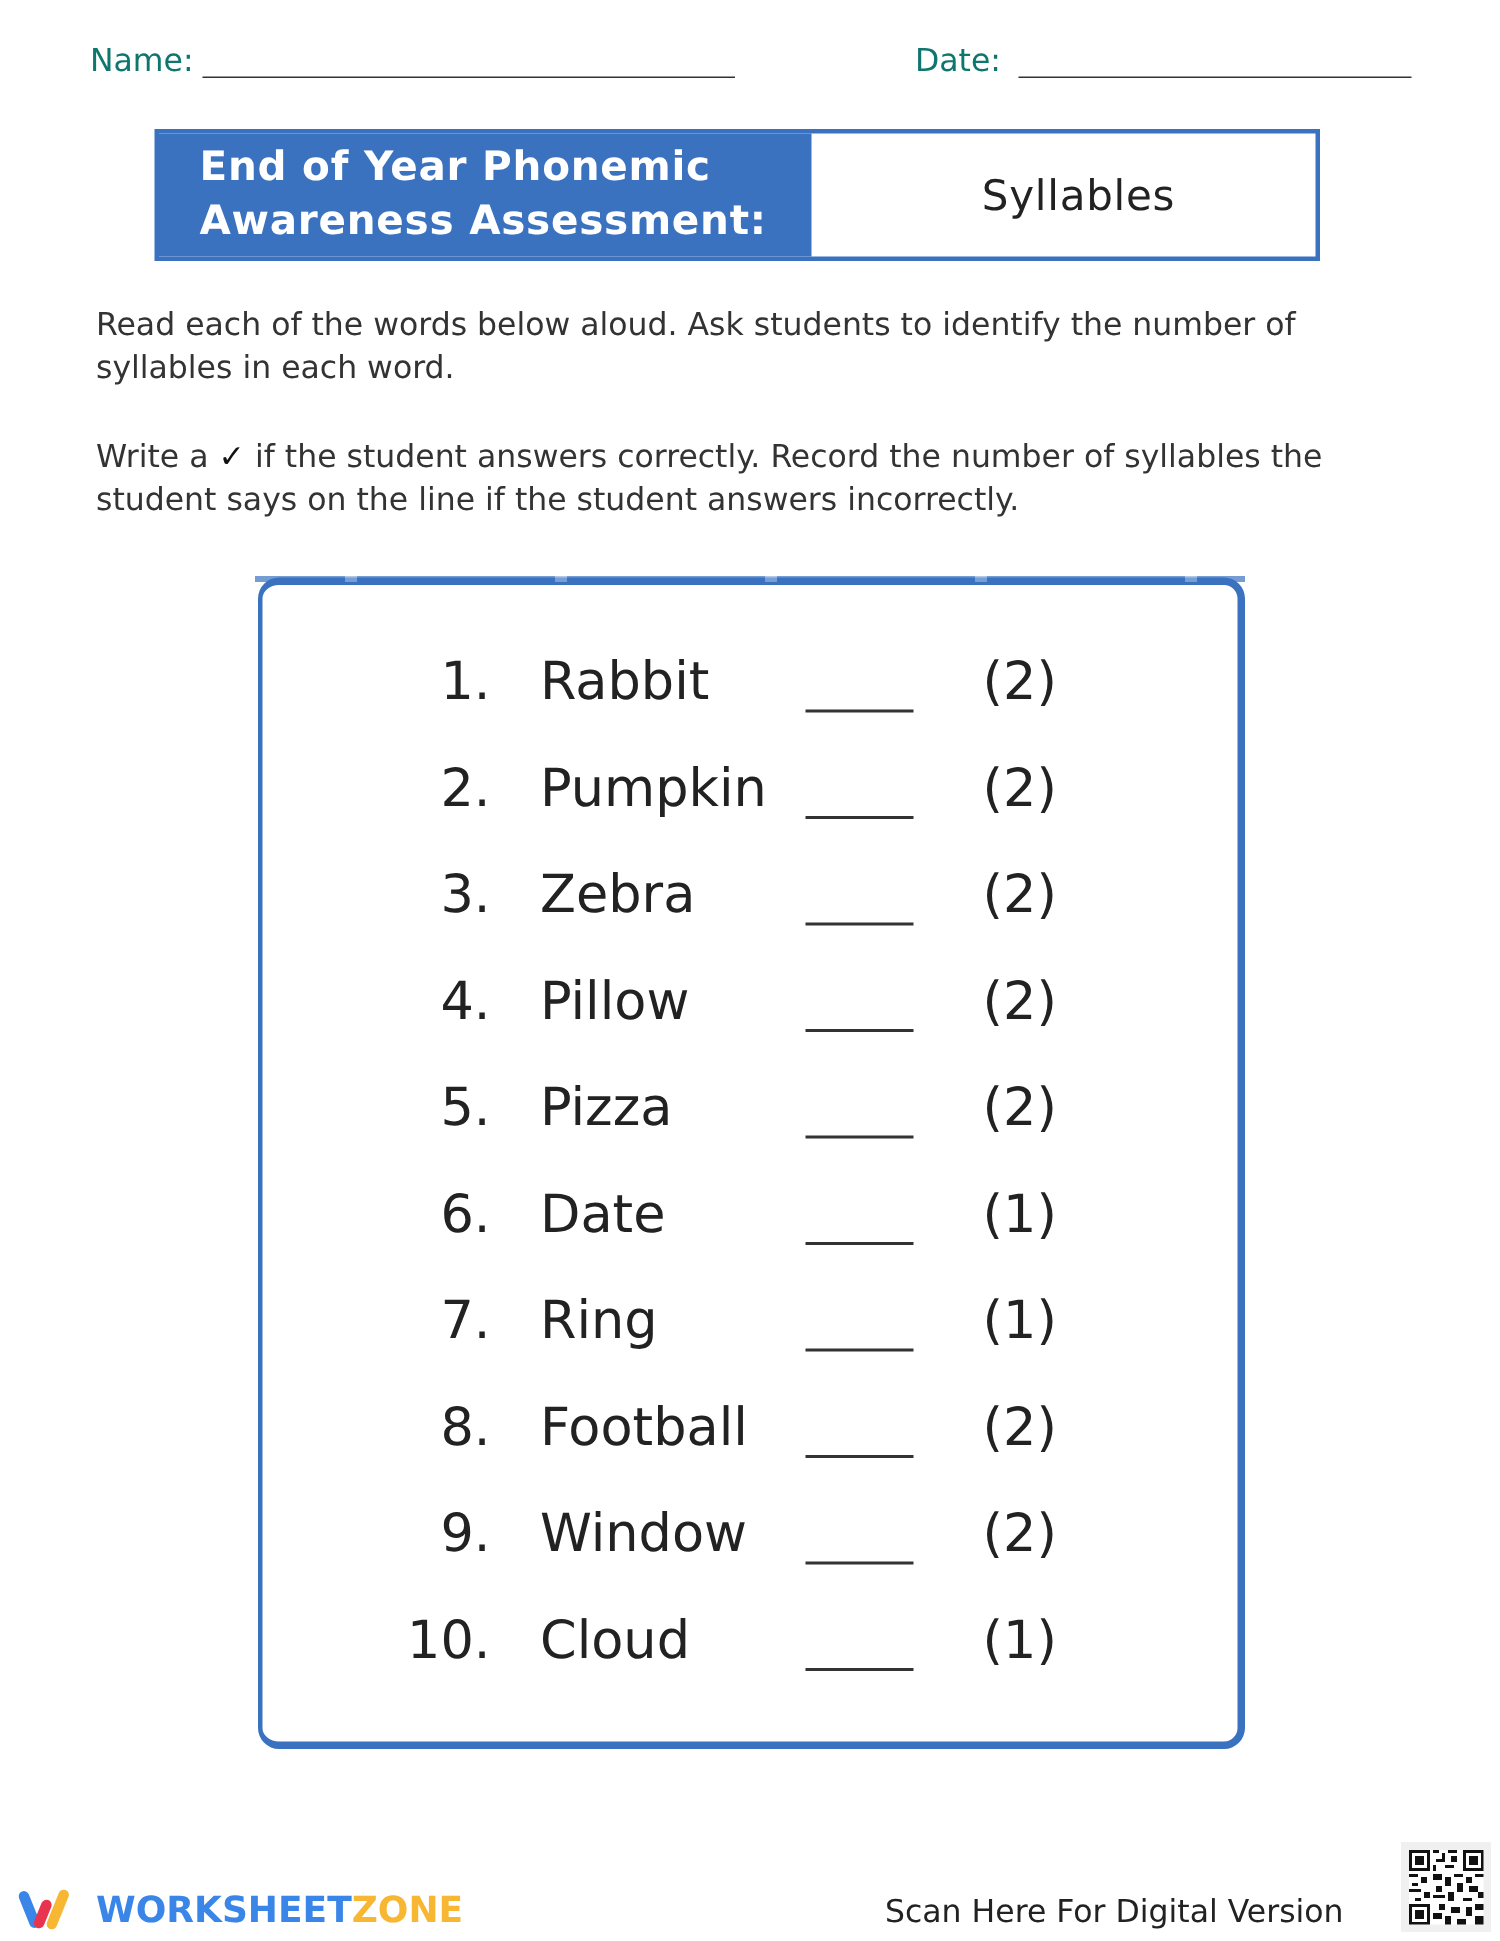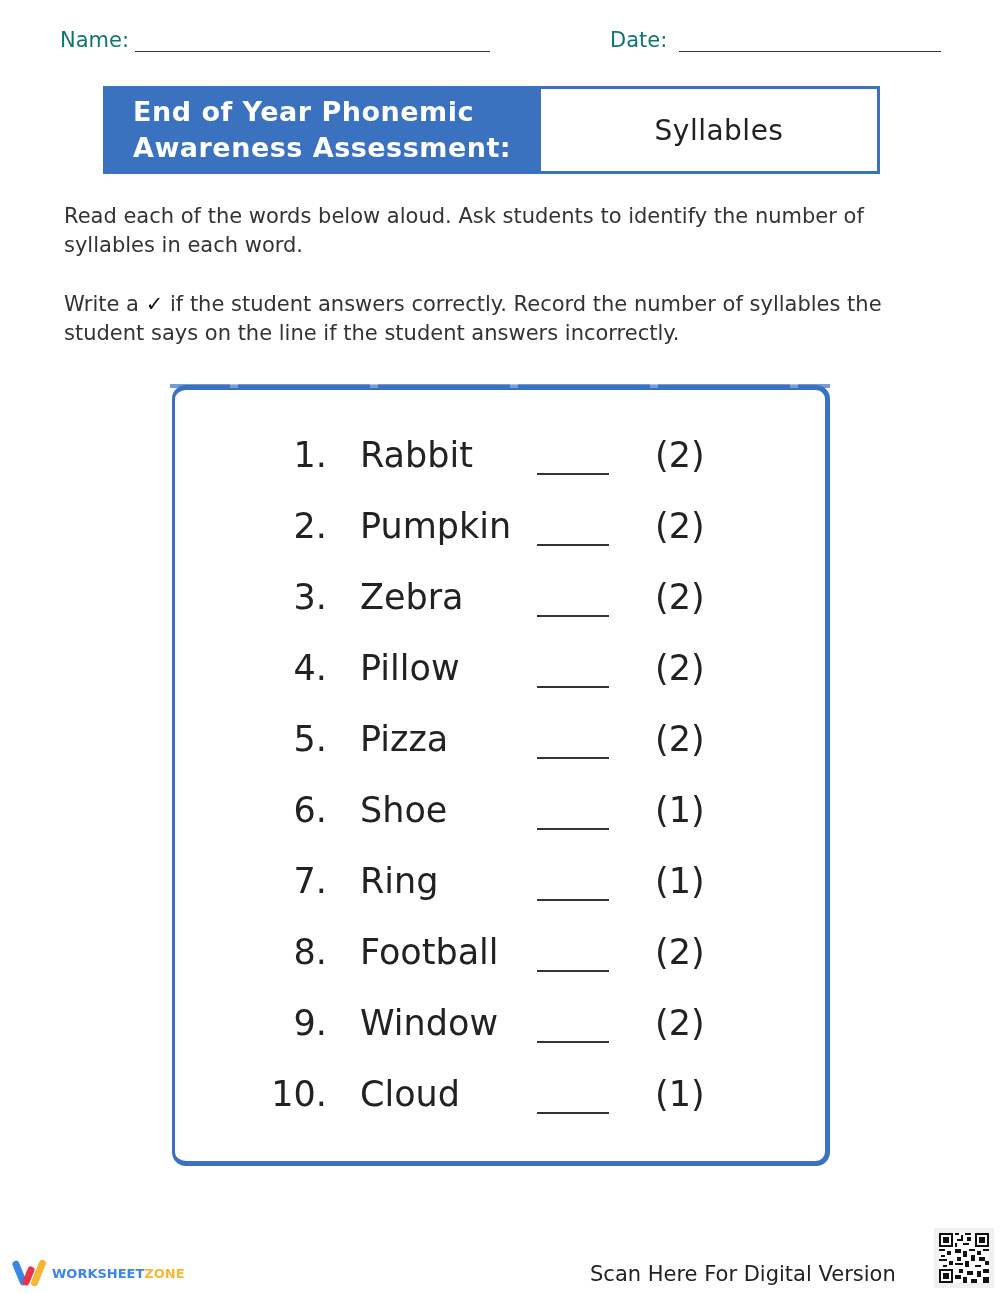--- a/index.html
+++ b/index.html
@@ -25,21 +25,21 @@
   .list { position: absolute; left: 275px; top: 435px; width: 440px; }
   .row { position: relative; height: 71px; font-size: 35px; color: #222; }
   .row .num { position: absolute; right: 388px; top: 0; text-align: right; }
   .row .word { position: absolute; left: 85px; top: 0; }
   .row .blank { position: absolute; left: 262px; top: 38px; width: 72px; border-bottom: 2px solid #333; }
   .row .ans { position: absolute; left: 380px; top: 0; }
 
   .footer-logo { position: absolute; left: 12px; top: 1258px; display: flex; align-items: center; }
   .logo-mark { width: 36px; height: 30px; position: relative; }
   .logo-mark span { position: absolute; width: 7px; border-radius: 4px; }
-  .logo-text { font-weight: bold; font-size: 13px; margin-left: 4px; letter-spacing: 0; }
+  .logo-text { font-weight: bold; font-size: 24px; margin-left: 16px; letter-spacing: 0; }
   .logo-text .w { color: #3a86e8; }
   .logo-text .z { color: #f7b733; }
 
   .scan { position: absolute; left: 590px; top: 1262px; font-size: 21px; color: #222; }
   .qr { position: absolute; left: 934px; top: 1228px; width: 60px; height: 60px; background: #f0f0f0; padding: 5px; }
   .qr svg { width: 50px; height: 50px; }
 </style>
 </head>
 <body>
 
@@ -95,21 +95,21 @@
     <span class="ans">(2)</span>
   </div>
   <div class="row">
     <span class="num">5.</span>
     <span class="word">Pizza</span>
     <span class="blank"></span>
     <span class="ans">(2)</span>
   </div>
   <div class="row">
     <span class="num">6.</span>
-    <span class="word">Shoe</span>
+    <span class="word">Date</span>
     <span class="blank"></span>
     <span class="ans">(1)</span>
   </div>
   <div class="row">
     <span class="num">7.</span>
     <span class="word">Ring</span>
     <span class="blank"></span>
     <span class="ans">(1)</span>
   </div>
   <div class="row">

